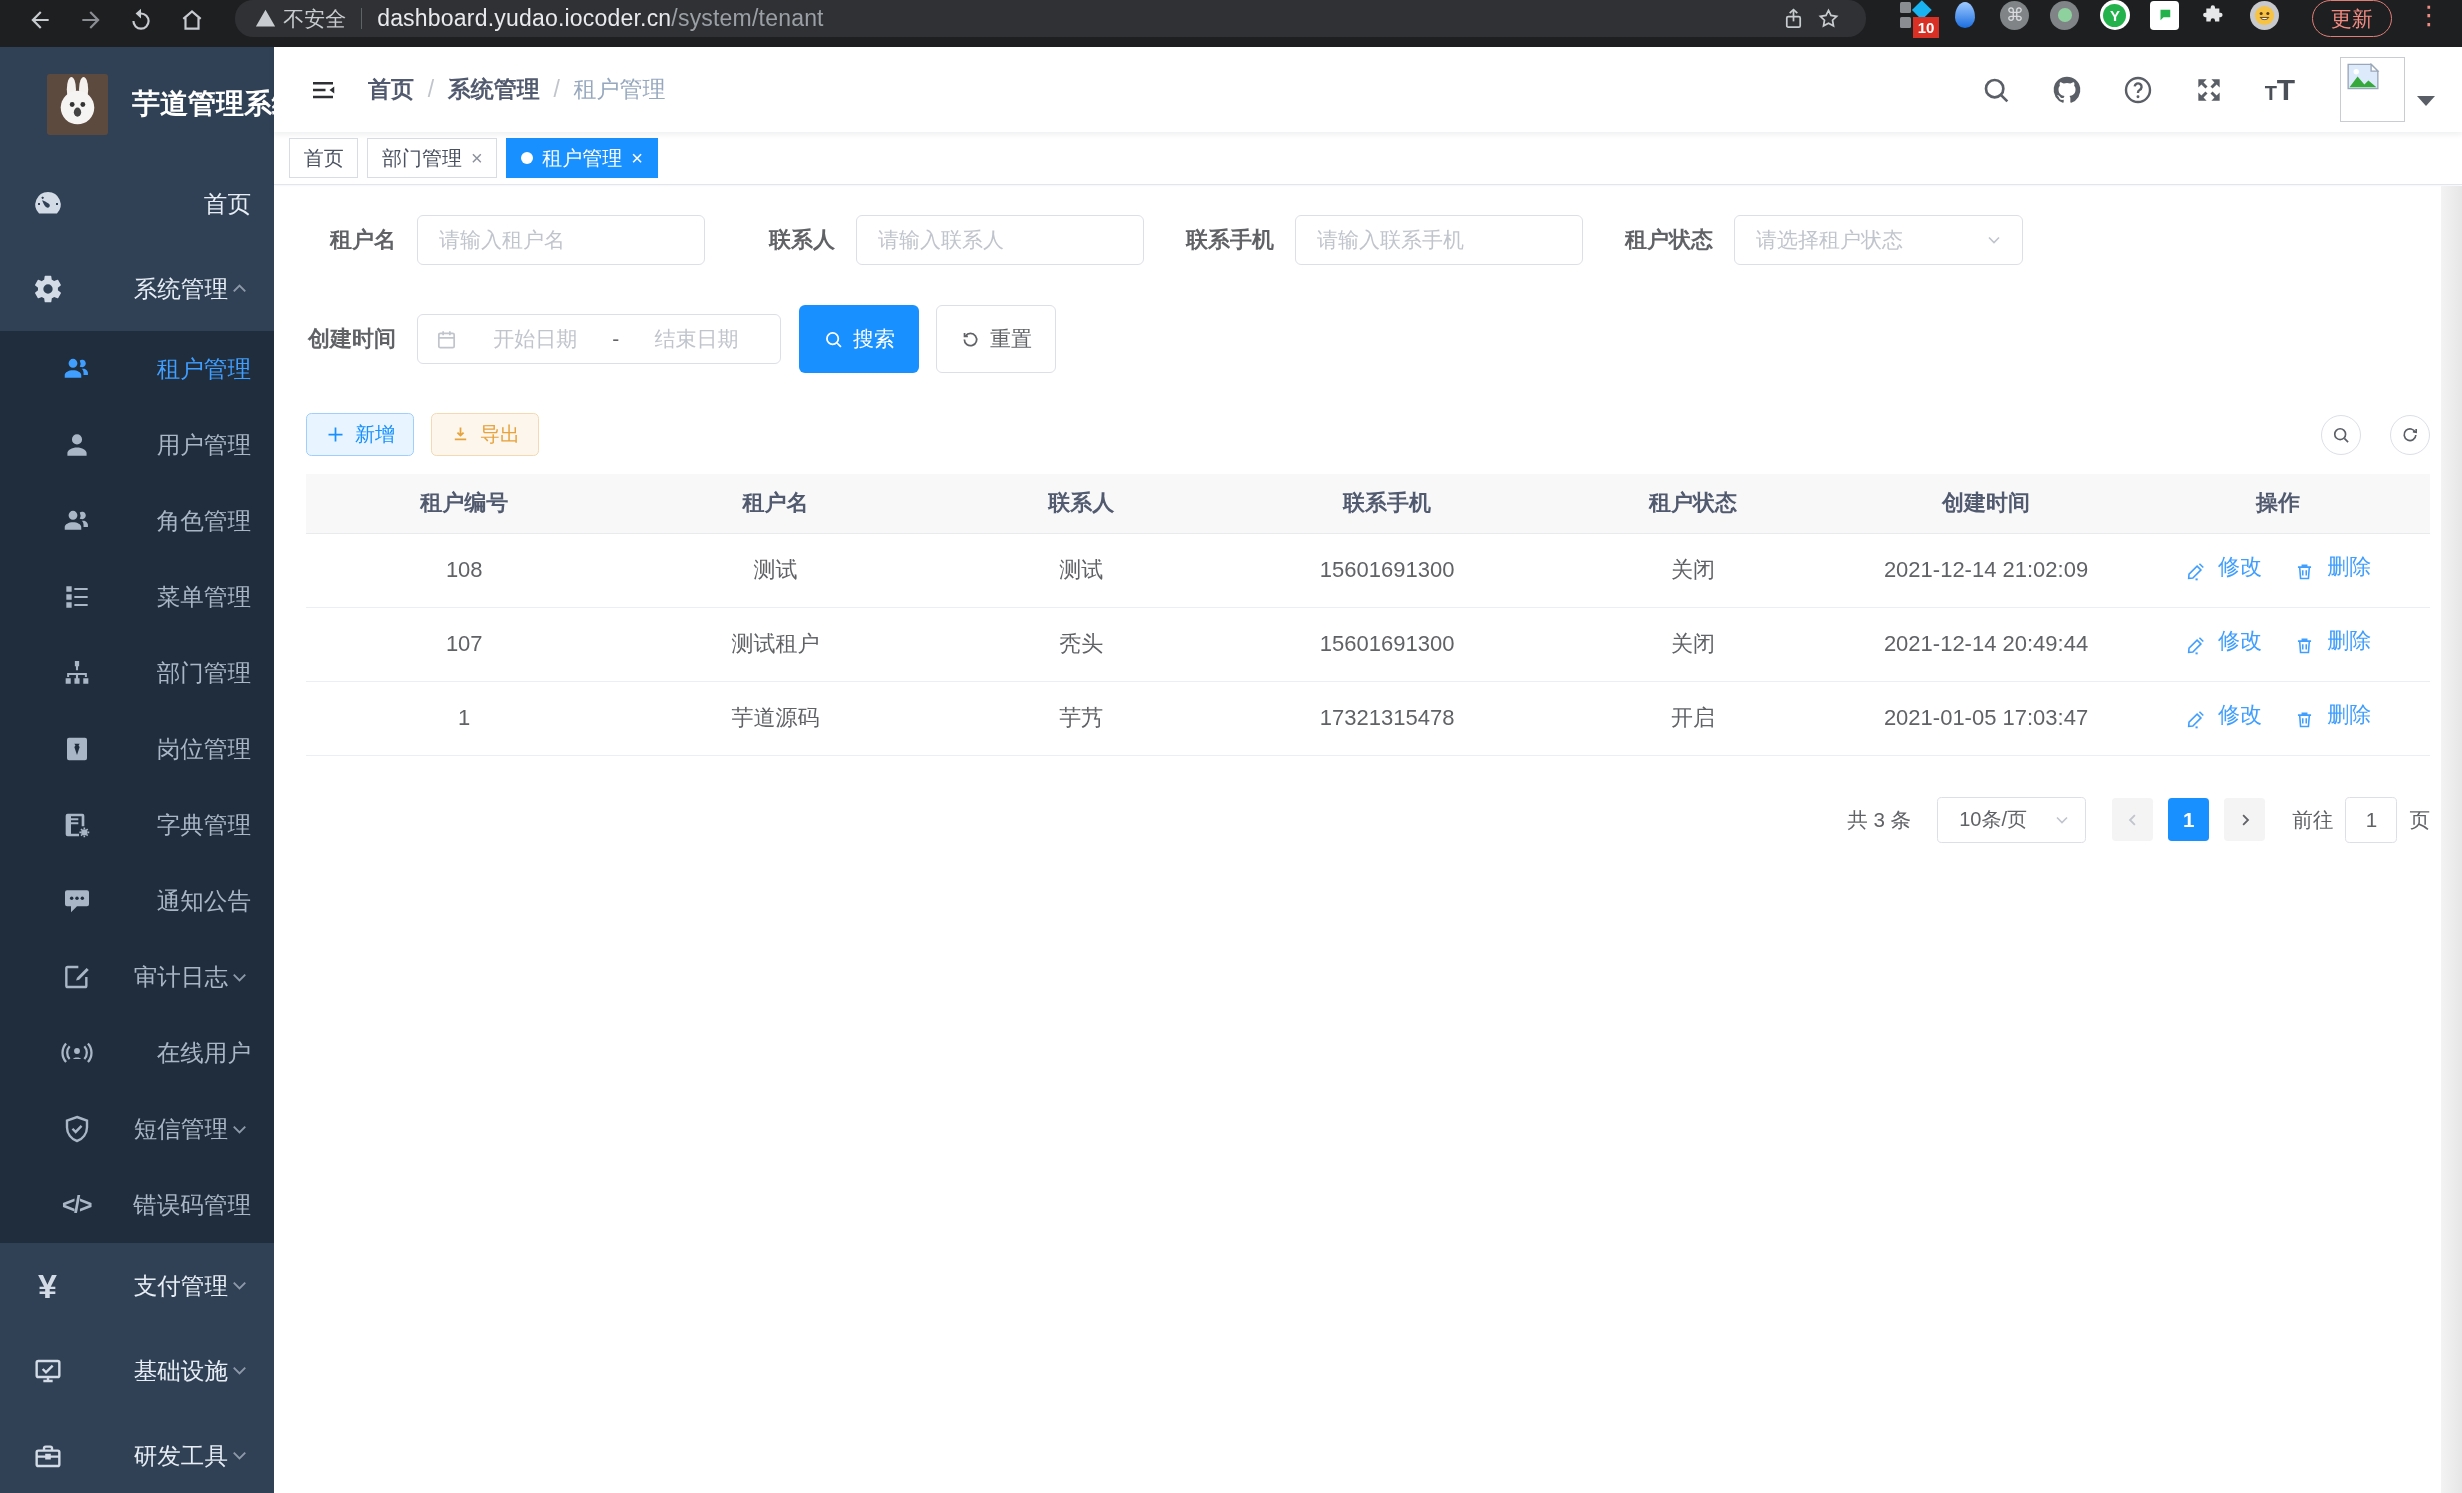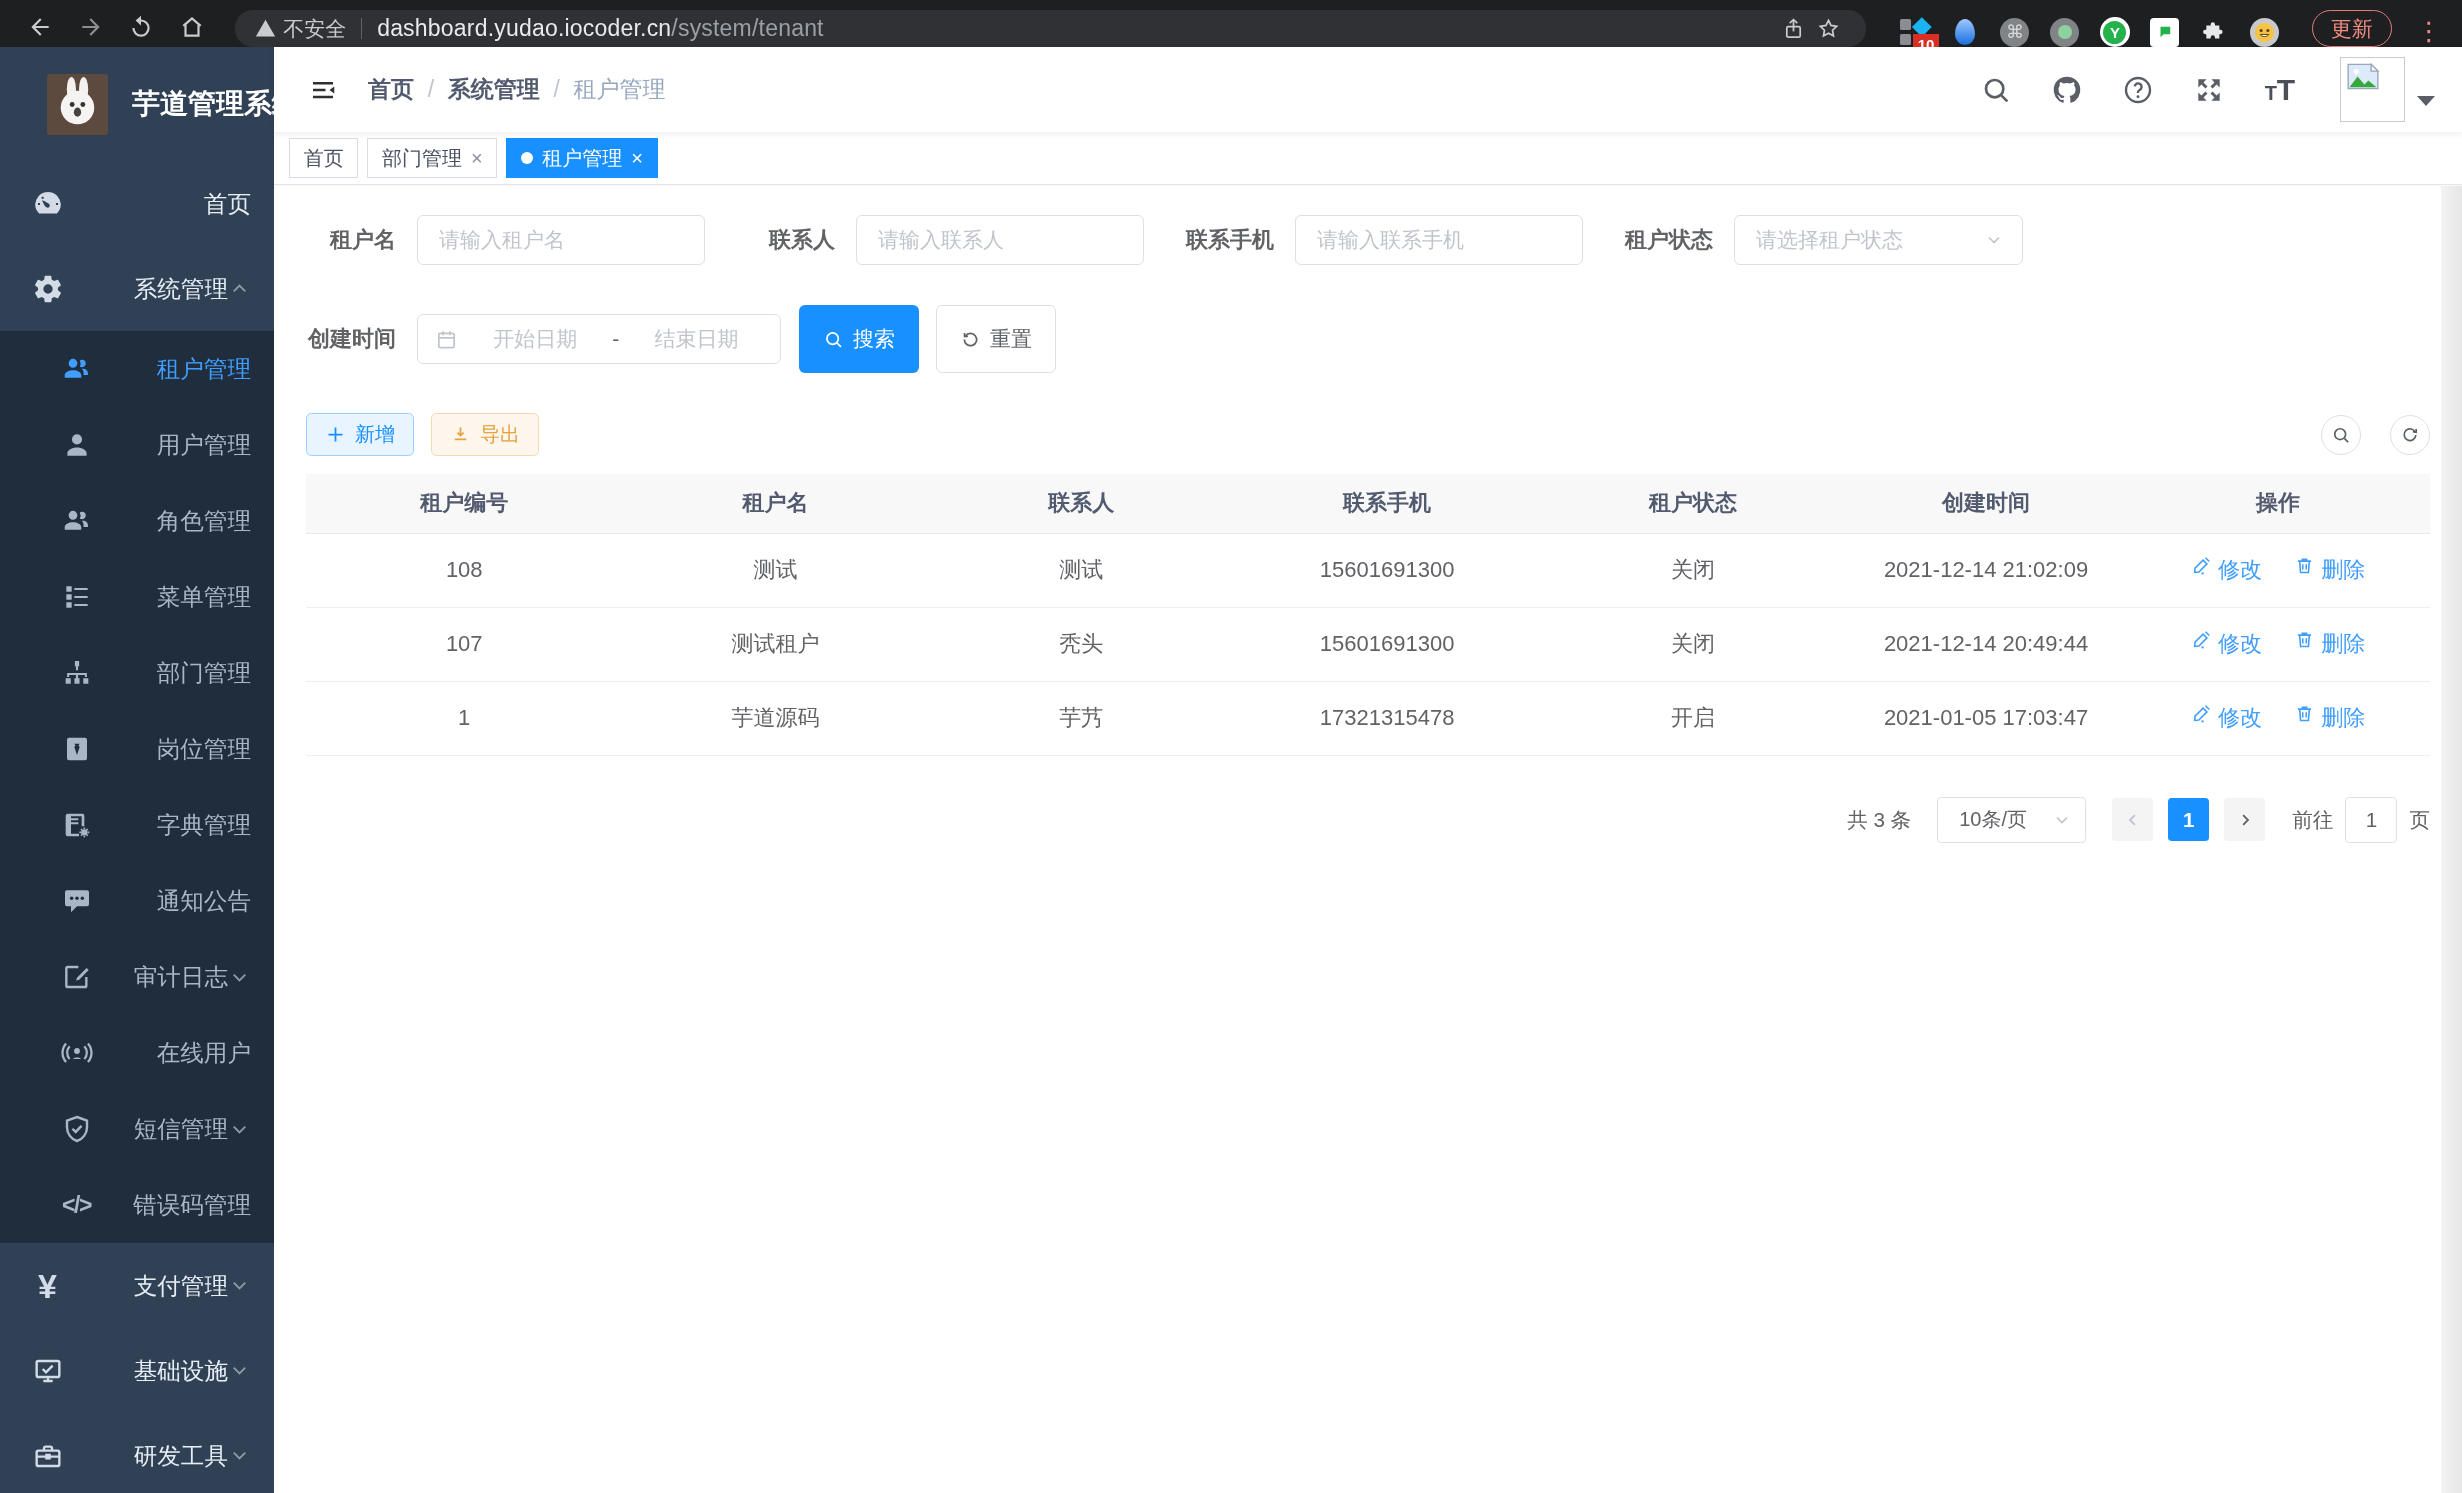--- a/index.html
+++ b/index.html
@@ -1,21 +1,21 @@
 <!DOCTYPE html>
 <html style="font-size:12px"><head>
 <meta charset="utf-8">
 <style>
   * { box-sizing: border-box; margin: 0; padding: 0; }
   html, body { width: 2462px; height: 1494px; overflow: hidden; }
   body { font-family: "Liberation Sans", "DejaVu Sans", sans-serif; font-size: 21px; color: #606266; background: #fff; }
   svg { display: block; }
 
   
-  .browser-bar { height: 47px; background: #1e1f21; display: flex; align-items: flex-end; padding: 0 20px; gap: 10.7px; }
+  .browser-bar { height: 47px; background: #1e1f21; display: flex; align-items: flex-start; padding: 0 20px; gap: 10.7px; }
   .bicon { width: 40px; height: 40px; display: flex; align-items: center; justify-content: center; color: #c8cbcf; flex: none; }
   .bicon svg { width: 26px; height: 26px; }
   .url-pill { height: 37px; border-radius: 18px; background: #303134; display: flex; align-items: center; padding: 0 20px; width: 1728px; margin-left: 12px; color: #bdc1c6; }
   .url-pill .warn { display: flex; align-items: center; gap: 7.6px; color: #c8cbcf; }
   .url-pill .warn svg { width: 21px; height: 21px; }
   .url-divider { width: 0.8px; height: 21px; background: #5f6368; margin: 0 15px; }
   .url-text { font-size: 23px; letter-spacing: 0.2px; }
   .url-host { color: #e8eaed; }
   .url-path { color: #9aa0a6; }
   .pill-spacer { flex: 1; }
@@ -105,21 +105,21 @@
   .btn-mini { height: 43px; font-size: 20px; padding: 0 18px; border-radius: 5.3px; }
   .btn-add { background: #e8f4ff; border-color: #a0cfff; color: #1890ff; text-align: center; }
   .btn-export { background: #fdf6ec; border-color: #f5dab1; color: #e6a23c; margin-left: 17px; }
   .toolbar-right { margin-left: auto; display: flex; align-items: center; gap: 29px; }
   .circle-btn { width: 40px; height: 40px; border-radius: 50%; border: 0.8px solid #dcdfe6; display: flex; align-items: center; justify-content: center; color: #5a5e66; cursor: pointer; background: #fff; }
   .circle-btn svg { width: 20px; height: 20px; }
 
   table.grid { width: 100%; border-collapse: collapse; table-layout: fixed; }
   table.grid th { background: #f8f8f9; color: #515a6e; font-size: 22px; font-weight: bold; height: 59px; text-align: center; border-bottom: 0.8px solid #e8eaec; }
   table.grid td { height: 74px; text-align: center; font-size: 22px; color: #606266; border-bottom: 0.8px solid #ebeef5; }
-  .op-link { color: #409eff; display: inline-flex; align-items: flex-start; gap: 6px; cursor: pointer; }
+  .op-link { color: #409eff; display: inline-flex; align-items: flex-end; gap: 12px; cursor: pointer; }
   .op-link + .op-link { margin-left: 26px; }
   .op-link svg { width: 21px; height: 21px; }
 
   .pager { display: flex; align-items: center; justify-content: flex-end; margin-top: 41px; color: #606266; font-size: 20.6px; }
   .pager-total { margin-right: 26px; color: #606266; }
   .mini-select { height: 46px; width: 149px; border: 0.8px solid #dcdfe6; border-radius: 4.6px; display: flex; align-items: center; padding: 0 13.7px 0 21px; color: #606266; cursor: pointer; }
   .mini-select .sel-text { flex: 1; font-size: 20px; }
   .page-btn { width: 41px; height: 43px; border-radius: 3.8px; background: #f4f4f5; display: flex; align-items: center; justify-content: center; margin-left: 15px; cursor: pointer; }
   .page-btn svg { width: 18px; height: 18px; }
   .page-btn.prev { color: #c0c4cc; margin-left: 26px; }

